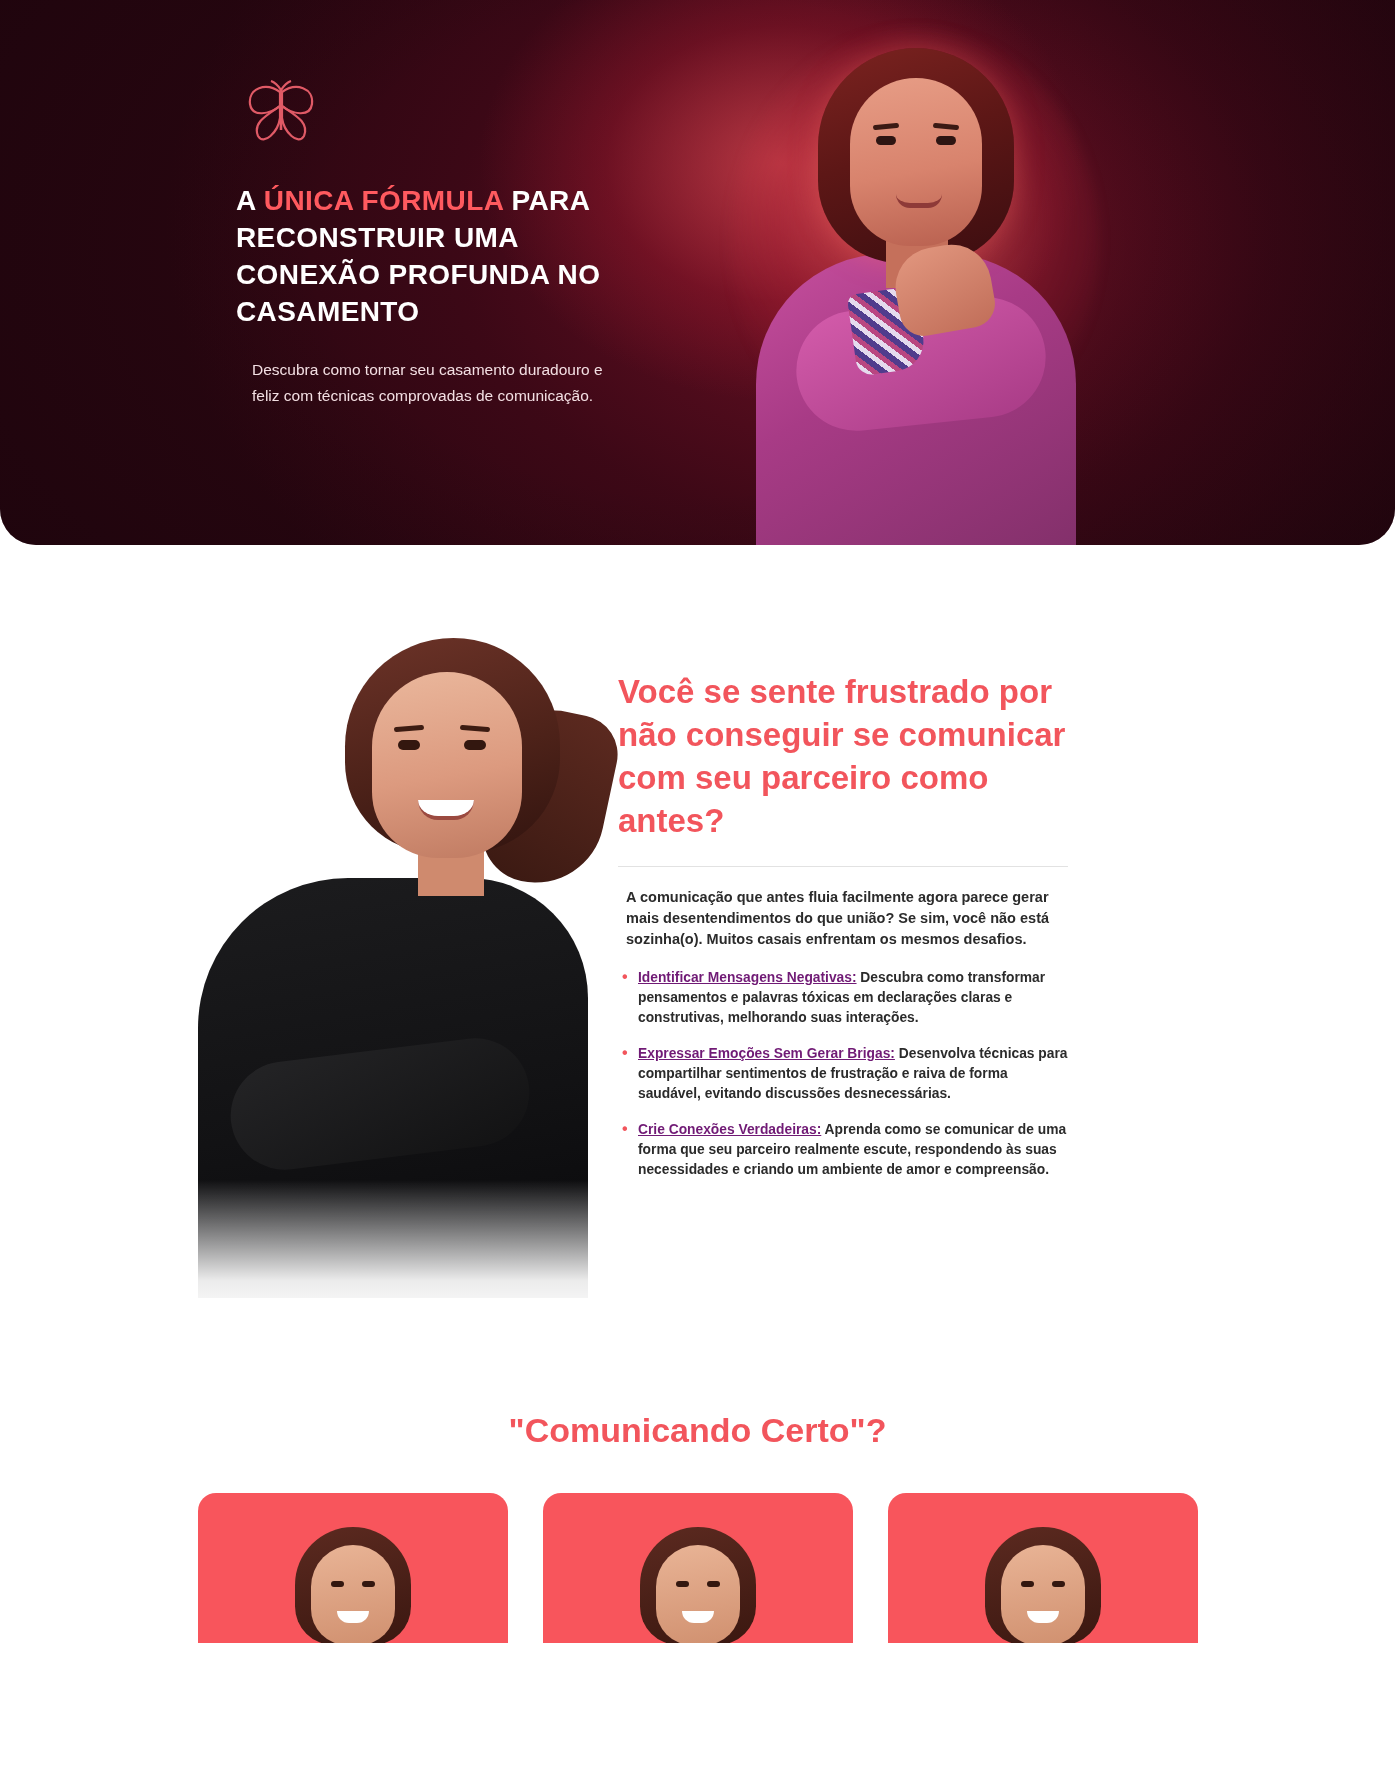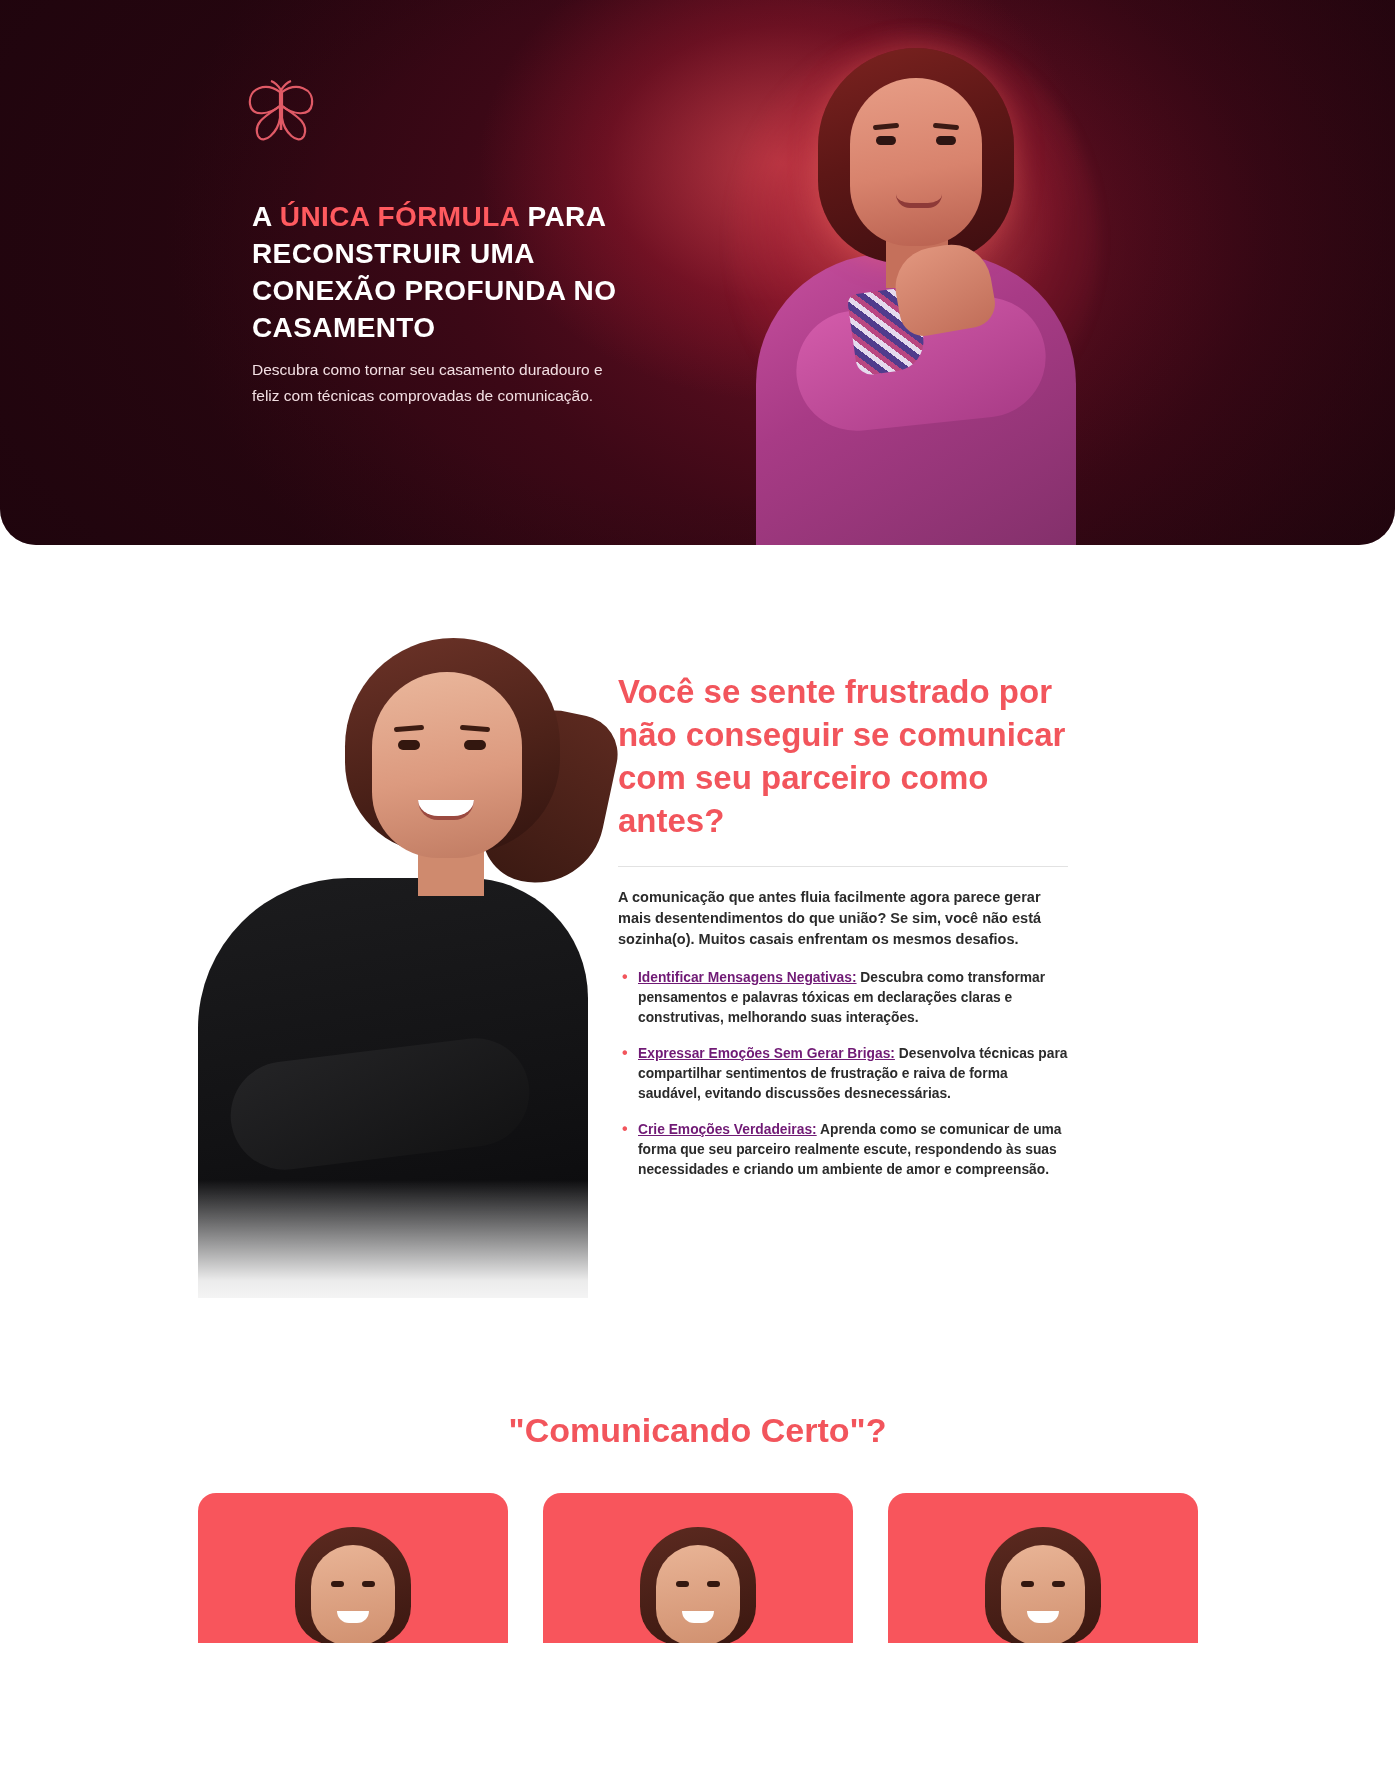--- a/index.html
+++ b/index.html
@@ -62,21 +62,21 @@
     position: absolute;
     left: 236px;
     top: 182px;
     width: 420px;
     color: #ffffff;
     font-size: 28px;
     line-height: 37px;
     font-weight: bold;
     letter-spacing: 0.4px;
     text-transform: uppercase;
-    margin: 16px;
+    margin: 0;
   }
   .hero-title .accent { color: #ff5a5f; }
   .hero-sub {
     position: absolute;
     left: 236px;
     top: 341px;
     width: 380px;
     color: #f3dfe3;
     font-size: 15.5px;
     line-height: 26px;
@@ -320,21 +320,21 @@
     width: 450px;
     height: 1px;
     background: #e2e2e2;
     margin: 0 0 20px 0;
   }
   .s2-lead {
     color: #2b2b2b;
     font-size: 14.5px;
     line-height: 21px;
     font-weight: bold;
-    margin: 0 0 18px 0;
+    margin: 0 0 18px 8px;
   }
   .s2-list { list-style: none; margin: 0; padding: 0; }
   .s2-li {
     position: relative;
     padding-left: 20px;
     margin-bottom: 16px;
     color: #2b2b2b;
     font-size: 13.8px;
     line-height: 20px;
     font-weight: bold;
@@ -499,21 +499,21 @@
       <p class="s2-lead">A comunicação que antes fluia facilmente agora parece gerar mais desentendimentos do que união? Se sim, você não está sozinha(o). Muitos casais enfrentam os mesmos desafios.</p>
 
       <ul class="s2-list">
         <li class="s2-li">
           <span class="lbl">Identificar Mensagens Negativas:</span><span> Descubra como transformar pensamentos e palavras tóxicas em declarações claras e construtivas, melhorando suas interações.</span>
         </li>
         <li class="s2-li">
           <span class="lbl">Expressar Emoções Sem Gerar Brigas:</span><span> Desenvolva técnicas para compartilhar sentimentos de frustração e raiva de forma saudável, evitando discussões desnecessárias.</span>
         </li>
         <li class="s2-li">
-          <span class="lbl">Crie Emoções Verdadeiras:</span><span> Aprenda como se comunicar de uma forma que seu parceiro realmente escute, respondendo às suas necessidades e criando um ambiente de amor e compreensão.</span>
+          <span class="lbl">Crie Conexões Verdadeiras:</span><span> Aprenda como se comunicar de uma forma que seu parceiro realmente escute, respondendo às suas necessidades e criando um ambiente de amor e compreensão.</span>
         </li>
       </ul>
     </div>
   </section>
 
   <section class="section3">
     <div class="s3-head">
       <div>"Comunicando Certo"?</div>
     </div>
 

